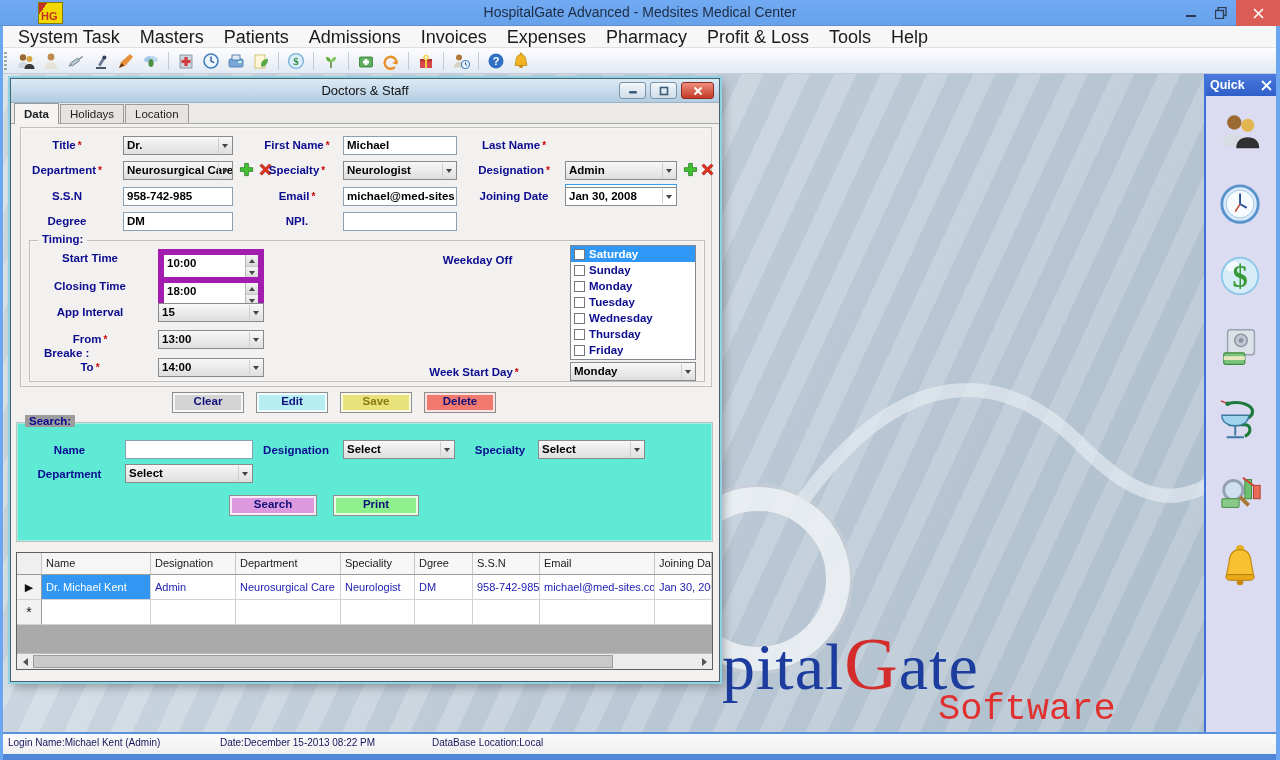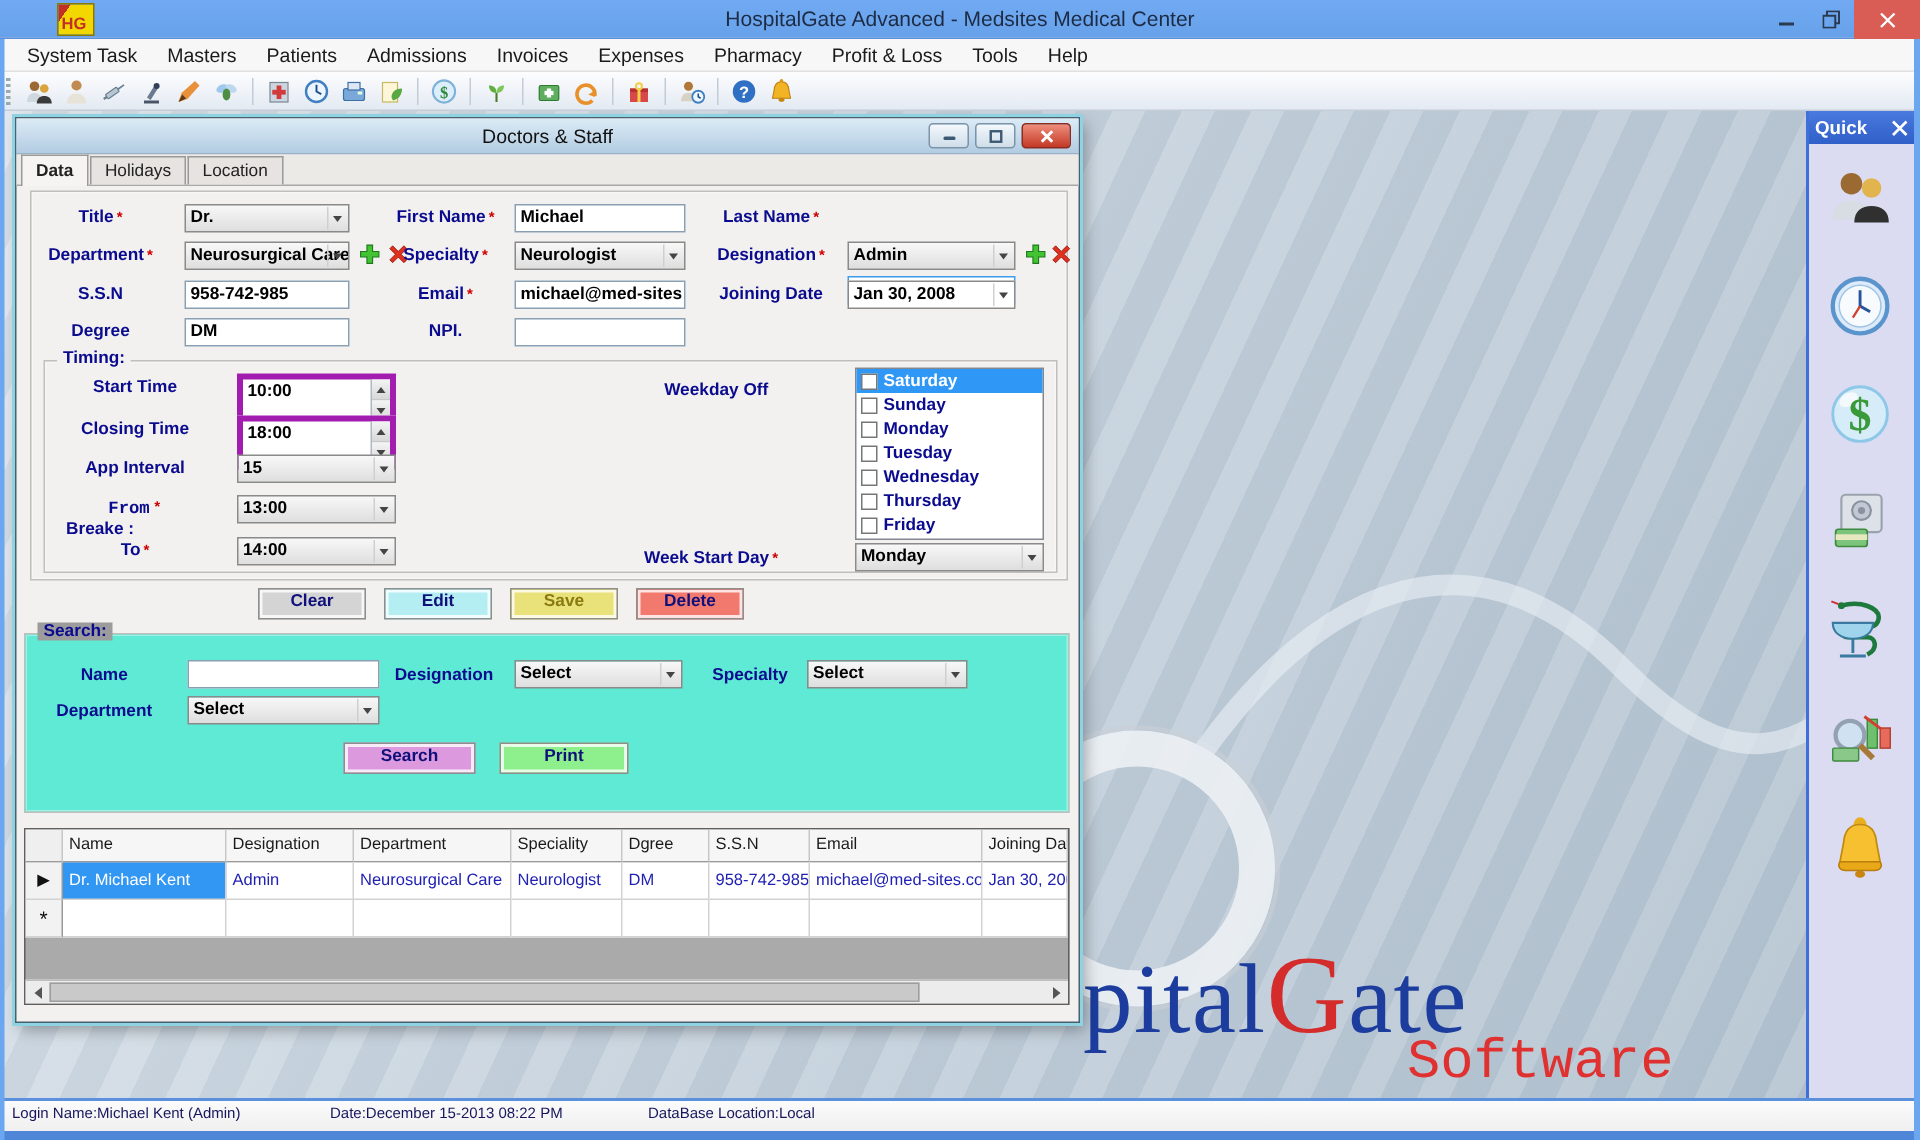--- a/index.html
+++ b/index.html
@@ -15,21 +15,21 @@
   .title-text { position:absolute; left:0; right:0; top:0; height:26px; line-height:25px;
     text-align:center; font-size:14px; color:#1d2c44; }
   .win-controls { position:absolute; right:0; top:0; height:26px; display:flex; }
   .wc { width:30px; height:26px; display:flex; align-items:center; justify-content:center; cursor:pointer; }
   .wc.close { width:44px; background:#d95c55; }
   .wc svg { display:block; }
 
   
   .menubar { position:absolute; left:0; top:26px; width:1280px; height:22px;
     background:#f7f7f7; border-bottom:1px solid #e0e0e0; display:flex; align-items:center; padding-left:8px; }
-  .menu-item { font-size:13px; color:#1a1a1a; padding:0 10px; line-height:22px; cursor:default; }
+  .menu-item { font-size:18px; color:#1a1a1a; padding:0 10px; line-height:22px; cursor:default; }
 
   
   .toolbar { position:absolute; left:0; top:48px; width:1280px; height:26px;
     background:linear-gradient(#fdfdfe,#e3eaf3); border-bottom:1px solid #c4cdd8;
     display:flex; align-items:center; padding-left:4px; gap:5px; }
   .grip { width:3px; height:18px; margin-right:4px;
     background:repeating-linear-gradient(#9aa 0 2px, transparent 2px 4px); }
   .ti { width:20px; height:20px; display:inline-flex; }
   .tsep { width:1px; height:18px; background:#c2cbd6; margin:0 2px; }
 
@@ -82,21 +82,21 @@
   .tb.focused { border:1px solid #3d9be9; }
   .combo { position:absolute; height:19px; background:linear-gradient(#f8f8f8,#dedede);
     border:1px solid #8a8a8a; font-size:11.5px; font-weight:bold; color:#000; line-height:17px;
     padding:0 16px 0 3px; white-space:nowrap; overflow:hidden; cursor:pointer; }
   .combo .arr { position:absolute; right:1px; top:1px; bottom:1px; width:13px;
     display:flex; align-items:center; justify-content:center; border-left:1px solid #cfcfcf; }
   .tri-d { width:0; height:0; border-left:3.5px solid transparent; border-right:3.5px solid transparent; border-top:4px solid #444; }
   .tri-u { width:0; height:0; border-left:3px solid transparent; border-right:3px solid transparent; border-bottom:4px solid #444; }
   .tri-l { width:0; height:0; border-top:4px solid transparent; border-bottom:4px solid transparent; border-right:5px solid #555; }
   .tri-r { width:0; height:0; border-top:4px solid transparent; border-bottom:4px solid transparent; border-left:5px solid #555; }
-  .spin { position:absolute; height:36px; background:#fff; border:4px solid #a21caf;
+  .spin { position:absolute; height:36px; background:#fff; border:6px solid #a21caf;
     font-size:11.5px; font-weight:bold; line-height:17px; padding:0 16px 16px 3px; }
   .spin .btns { position:absolute; right:0; top:0; bottom:0; width:13px; display:flex; flex-direction:column; border-left:1px solid #b0b8c0; }
   .spin .sb { flex:1; background:linear-gradient(#f4f4f4,#d8d8d8); border-bottom:1px solid #c8c8c8;
     display:flex; align-items:center; justify-content:center; cursor:pointer; }
   .icon-btn { position:absolute; width:15px; height:15px; cursor:pointer; }
 
   
   .wdlist { position:absolute; background:#fff; border:1px solid #828790; }
   .wd-row { height:16px; display:flex; align-items:center; gap:4px; padding-left:3px; cursor:pointer; }
   .wd-row.sel { background:#2f97f5; }
@@ -434,21 +434,21 @@
                     <span class="tri-d" style="border-top-width:4px;"></span>
                   </span>
                 </span>
             </div>
 
             <div class="lbl" style="left:0;top:62px;width:120px;"><span>App Interval</span></div>
             <div class="combo" style="left:128px;top:62px;width:106px;"><span>15</span><span class="arr">
                   <span class="tri-d"></span>
                 </span></div>
 
-            <div class="lbl" style="left:0;top:89px;width:120px;font-family:Liberation Mono, monospace;"><span>From</span><sup class="req">*</sup></div>
+            <div class="lbl" style="left:0;top:89px;width:120px;"><span>From</span><sup class="req">*</sup></div>
             <div class="combo" style="left:128px;top:89px;width:106px;"><span>13:00</span><span class="arr">
                   <span class="tri-d"></span>
                 </span></div>
 
             <div class="lbl" style="left:14px;top:103px;width:60px;text-align:left;"><span>Breake :</span></div>
 
             <div class="lbl" style="left:0;top:117px;width:120px;"><span>To</span><sup class="req">*</sup></div>
             <div class="combo" style="left:128px;top:117px;width:106px;"><span>14:00</span><span class="arr">
                   <span class="tri-d"></span>
                 </span></div>

